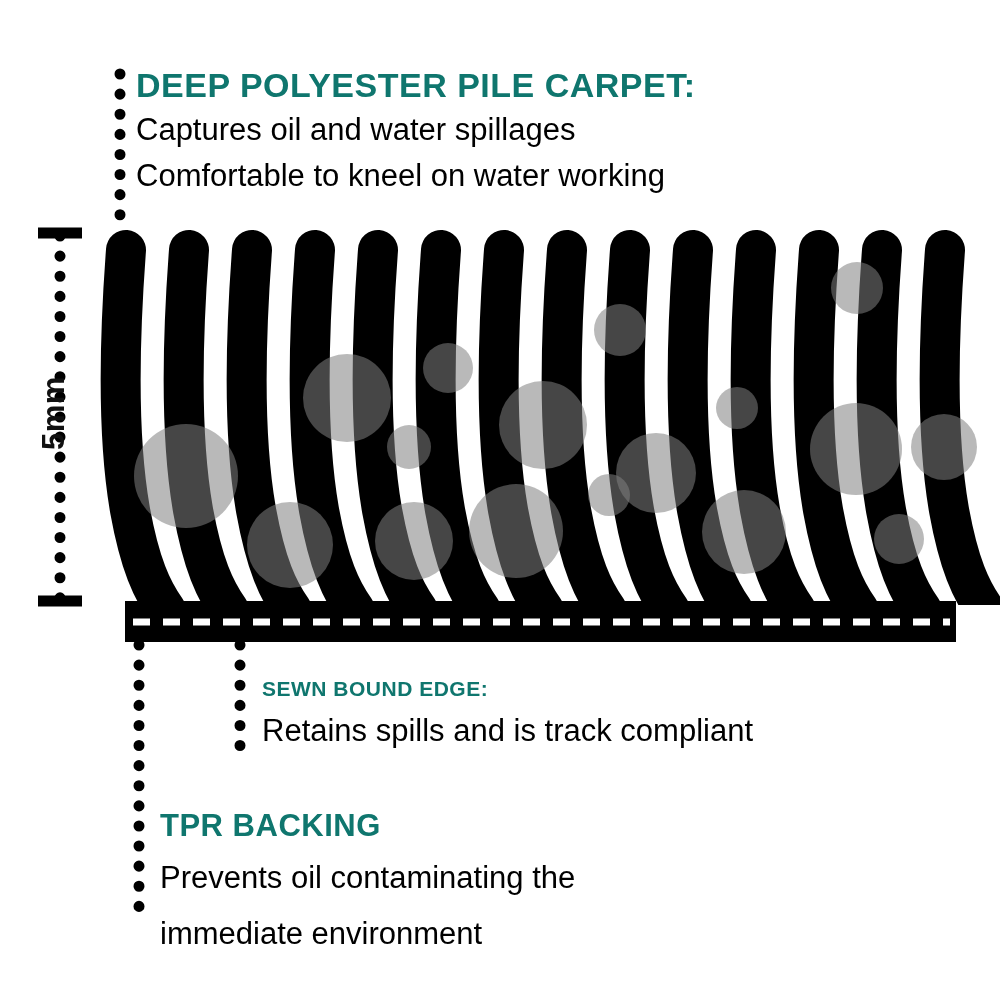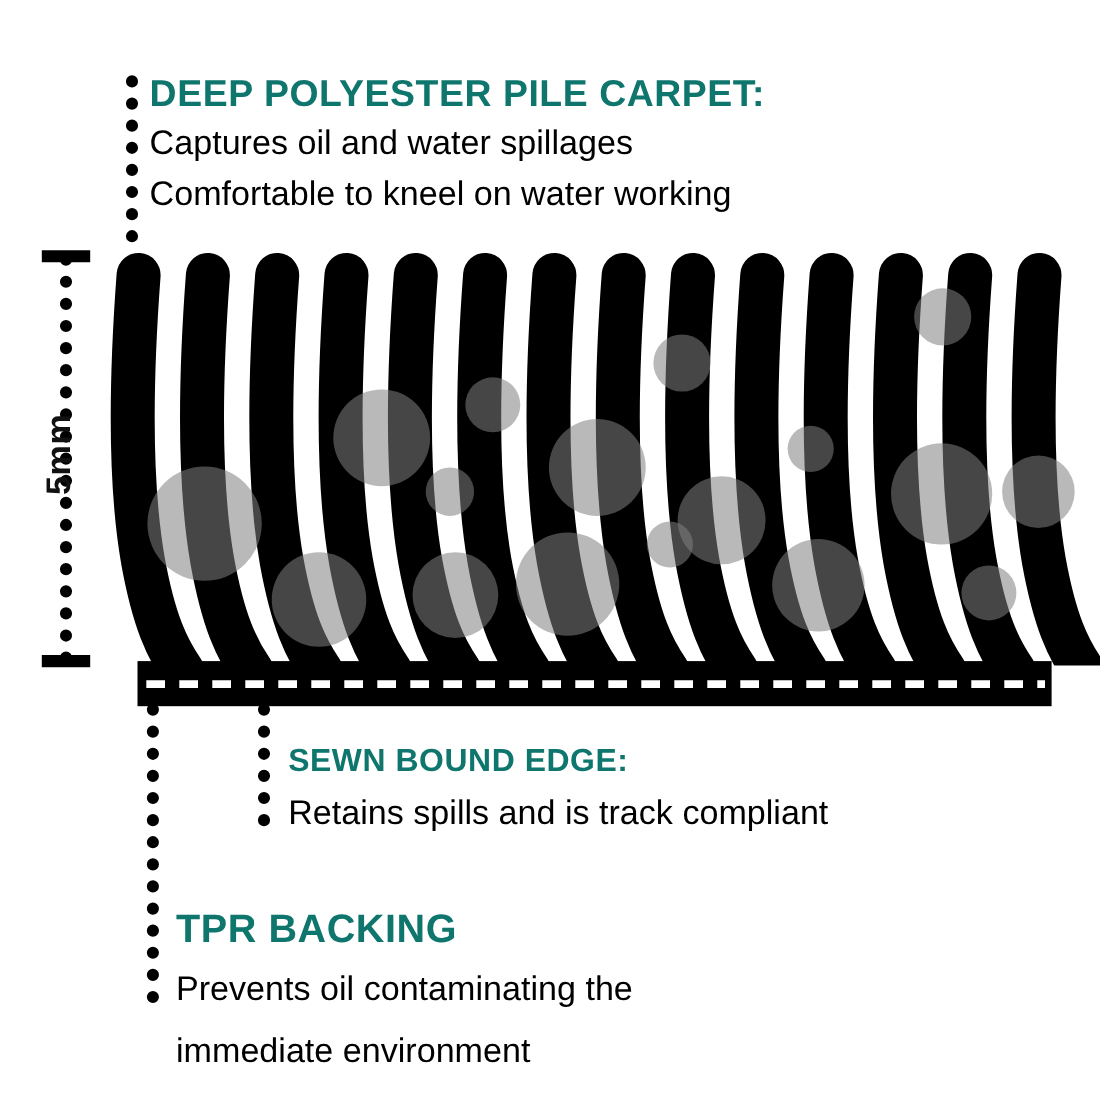--- a/index.html
+++ b/index.html
@@ -31,26 +31,26 @@
     line-height:1.16;
   }
 
   
   #callout-carpet{left:136px;top:68px;}
   #callout-carpet .hd{font-size:34px;}
   #callout-carpet .bd{font-size:31px;margin-top:10px;}
 
   
   #callout-edge{left:262px;top:678px;}
-  #callout-edge .hd{font-size:29px;}
+  #callout-edge .hd{font-size:21px;}
   #callout-edge .bd{font-size:31px;margin-top:14px;}
 
   
   #callout-tpr{left:160px;top:810px;}
-  #callout-tpr .hd{font-size:36px;margin-top:16px;}
+  #callout-tpr .hd{font-size:31px;}
   #callout-tpr .bd{font-size:31px;margin-top:18px;line-height:1.22;}
 
   
   #dim-label{
     position:absolute;
     left:-6px;top:395px;
     width:120px;
     text-align:center;
     transform:rotate(-90deg);
     transform-origin:50% 50%;

